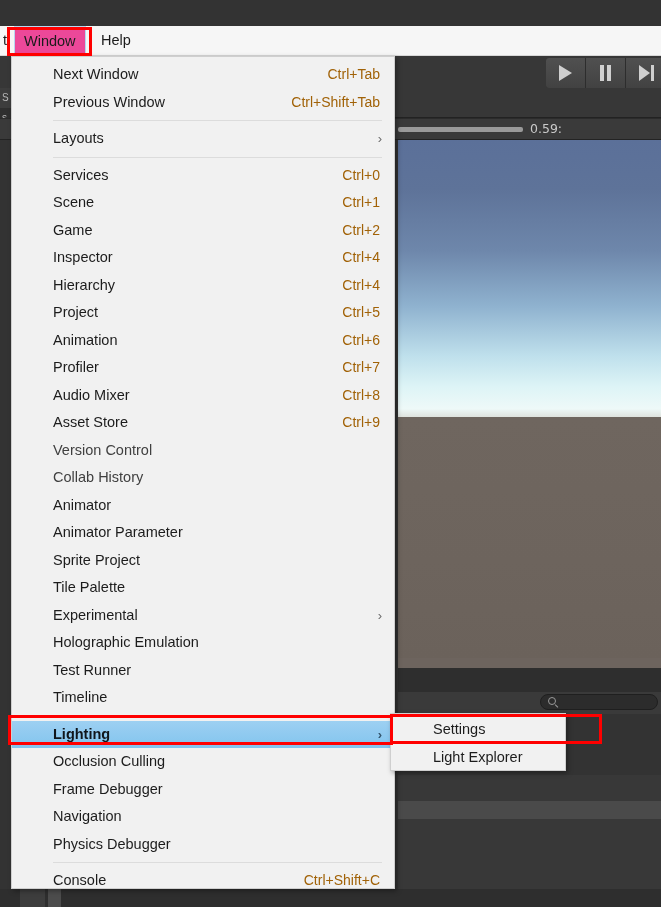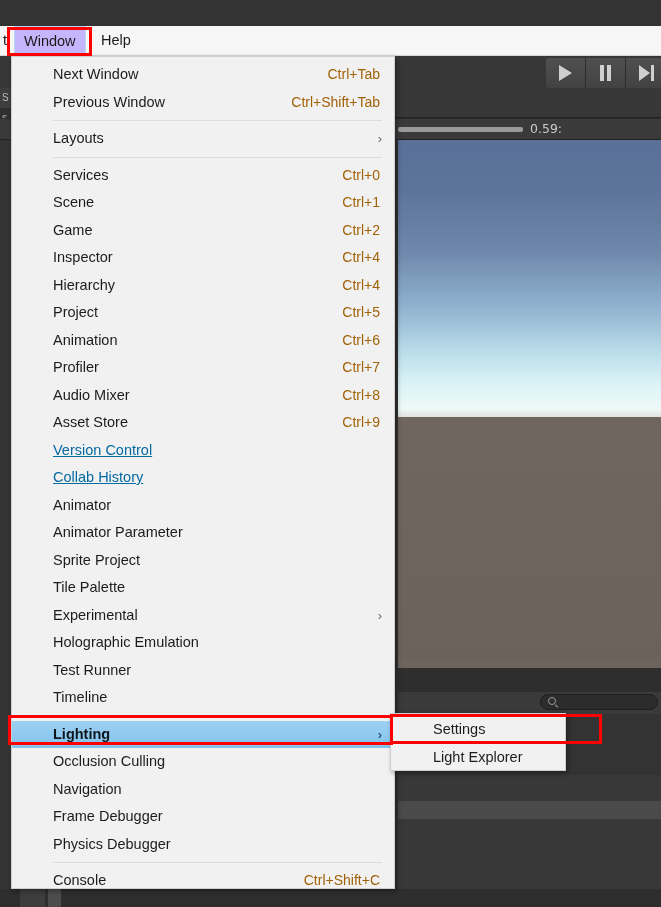--- a/index.html
+++ b/index.html
@@ -31,21 +31,21 @@
     position:absolute; left:0; top:26px; width:661px; height:30px;
     background:#f6f6f6;
     border-bottom:1px solid #d8d8d8;
   }
   .menu-bar .mb-item {
     position:absolute; top:0px; height:28px; line-height:28px;
     font-size:14.5px; color:#1b1b1b; padding:0 9px;
     white-space:nowrap;
   }
   .mb-edit { left:-6px; }
-  .mb-window { left:14px; background:#c4b5fd; border:1px solid #b8d6f0; }
+  .mb-window { left:14px; background:#ec4899; border:1px solid #b8d6f0; }
   .mb-help { left:92px; }
 
   
   .unity-toolbar {
     position:absolute; left:0; top:56px; width:661px; height:62px;
     background:#373737;
     border-bottom:1px solid #222;
   }
   .unity-toolbar-dark {
     position:absolute; left:0; top:56px; width:661px; height:38px;
@@ -152,21 +152,21 @@
     white-space:nowrap;
   }
   .mi .sc {
     position:absolute; right:14px; top:0;
     font-size:14px; color:#a16207;
   }
   .mi .arrow {
     position:absolute; right:12px; top:0;
     font-size:13px; color:#6b6b6b;
   }
-  .mi.disabled { color:#0369a1;text-decoration:underline; }
+  .mi.disabled { color:#404040; }
   .mi.highlight {
     background:linear-gradient(#9dd0f2,#82c4ee);
     color:#10161c;
     font-weight:bold;
   }
   .mi.highlight .arrow { color:#33566e; }
   .sep { height:1px; background:#dcdcdc; margin:4px 12px 4px 41px; }
 
   
   .submenu {
@@ -266,22 +266,22 @@
       <div class="mi"><span>Animator Parameter</span></div>
       <div class="mi"><span>Sprite Project</span></div>
       <div class="mi"><span>Tile Palette</span></div>
       <div class="mi"><span>Experimental</span><span class="arrow">›</span></div>
       <div class="mi"><span>Holographic Emulation</span></div>
       <div class="mi"><span>Test Runner</span></div>
       <div class="mi"><span>Timeline</span></div>
       <div class="sep"></div>
       <div class="mi highlight"><span>Lighting</span><span class="arrow">›</span></div>
       <div class="mi"><span>Occlusion Culling</span></div>
+      <div class="mi"><span>Frame Debugger</span></div>
       <div class="mi"><span>Navigation</span></div>
-      <div class="mi"><span>Frame Debugger</span></div>
       <div class="mi"><span>Physics Debugger</span></div>
       <div class="sep"></div>
       <div class="mi"><span>Console</span><span class="sc">Ctrl+Shift+C</span></div>
     </div>
 
   <div class="submenu" id="lighting-submenu">
       <div class="mi"><span>Settings</span></div>
       <div class="mi"><span>Light Explorer</span></div>
     </div>
 

